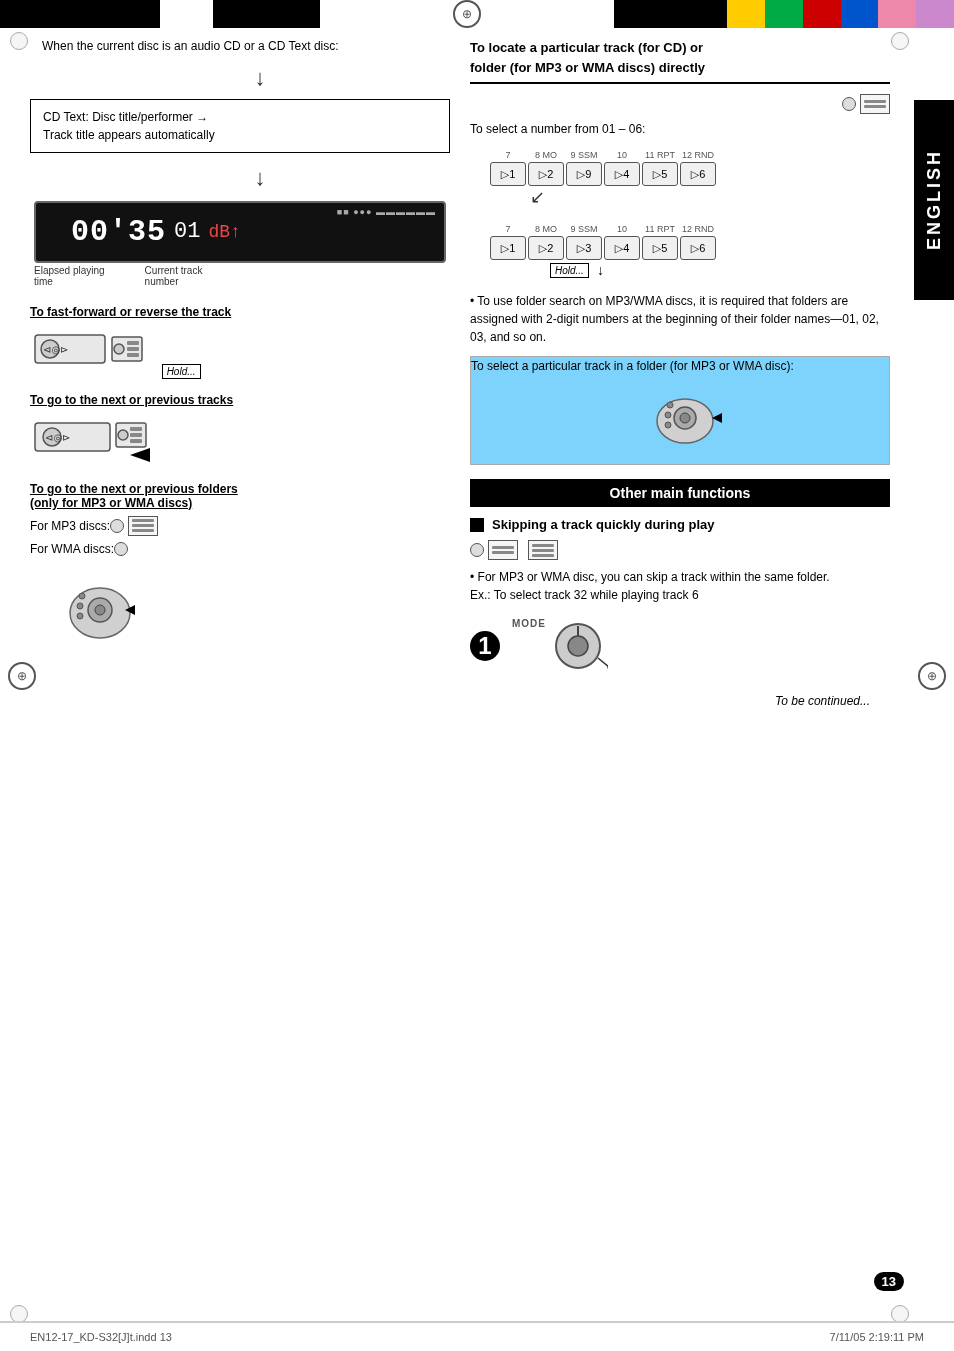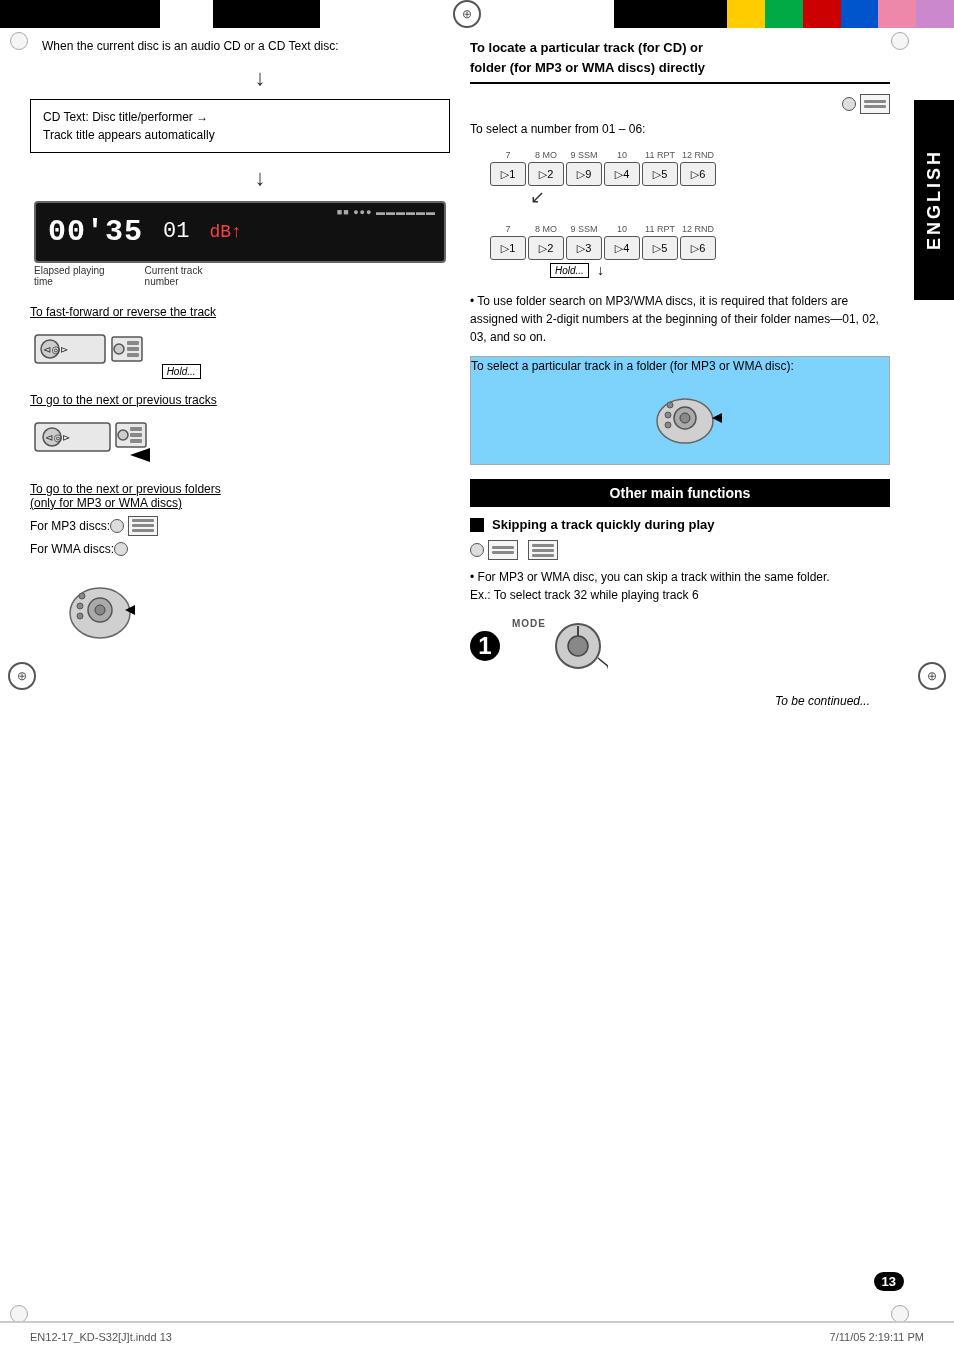--- a/index.html
+++ b/index.html
@@ -107,21 +107,21 @@
     .display-labels {
       display: flex;
       gap: 40px;
       font-size: 10px;
       margin-top: 2px;
       color: #333;
     }
 
     
     .section-title {
-      font-weight: normal;
+      font-weight: bold;
       font-size: 12px;
       text-decoration: underline;
       margin: 14px 0 6px 0;
     }
 
     
     .device-illustration {
       display: flex;
       align-items: center;
       gap: 10px;
@@ -327,21 +327,21 @@
     <div class="cd-text-box">
       <div>CD Text: Disc title/performer →</div>
       <div>Track title appears automatically</div>
     </div>
 
     <div style="text-align:center; font-size:22px; color:#333; margin: 2px 0 2px 40px;">↓</div>
 
     <div style="margin: 6px 0; padding: 4px;">
       <div style="border: 2px solid #666; background: #111; color: #fff; padding: 6px 12px; display: flex; align-items: center; justify-content: space-between; border-radius: 4px; height: 62px; position: relative;">
         <div style="font-size: 9px; color: #aaa; position: absolute; top: 4px; right: 8px; letter-spacing: 1px;">■■ ●●● ▬▬▬▬▬▬</div>
-        <div style="display:flex; align-items:center; gap: 20px;">
+        <div style="display:flex; align-items:center; gap: 8px; margin-left: 23px;">
           <div style="font-size: 30px; font-weight: bold; color: #fff; font-family: 'Courier New', monospace; letter-spacing: 1px;">00'35</div>
           <div style="font-size: 22px; color: #fff; font-family: 'Courier New', monospace;">01</div>
           <div style="font-size: 18px; color: #ef4444; font-family: 'Courier New', monospace;">dB↑</div>
         </div>
       </div>
 
       <div class="display-labels">
         <div>
           <div>Elapsed playing</div>
           <div>time</div>

